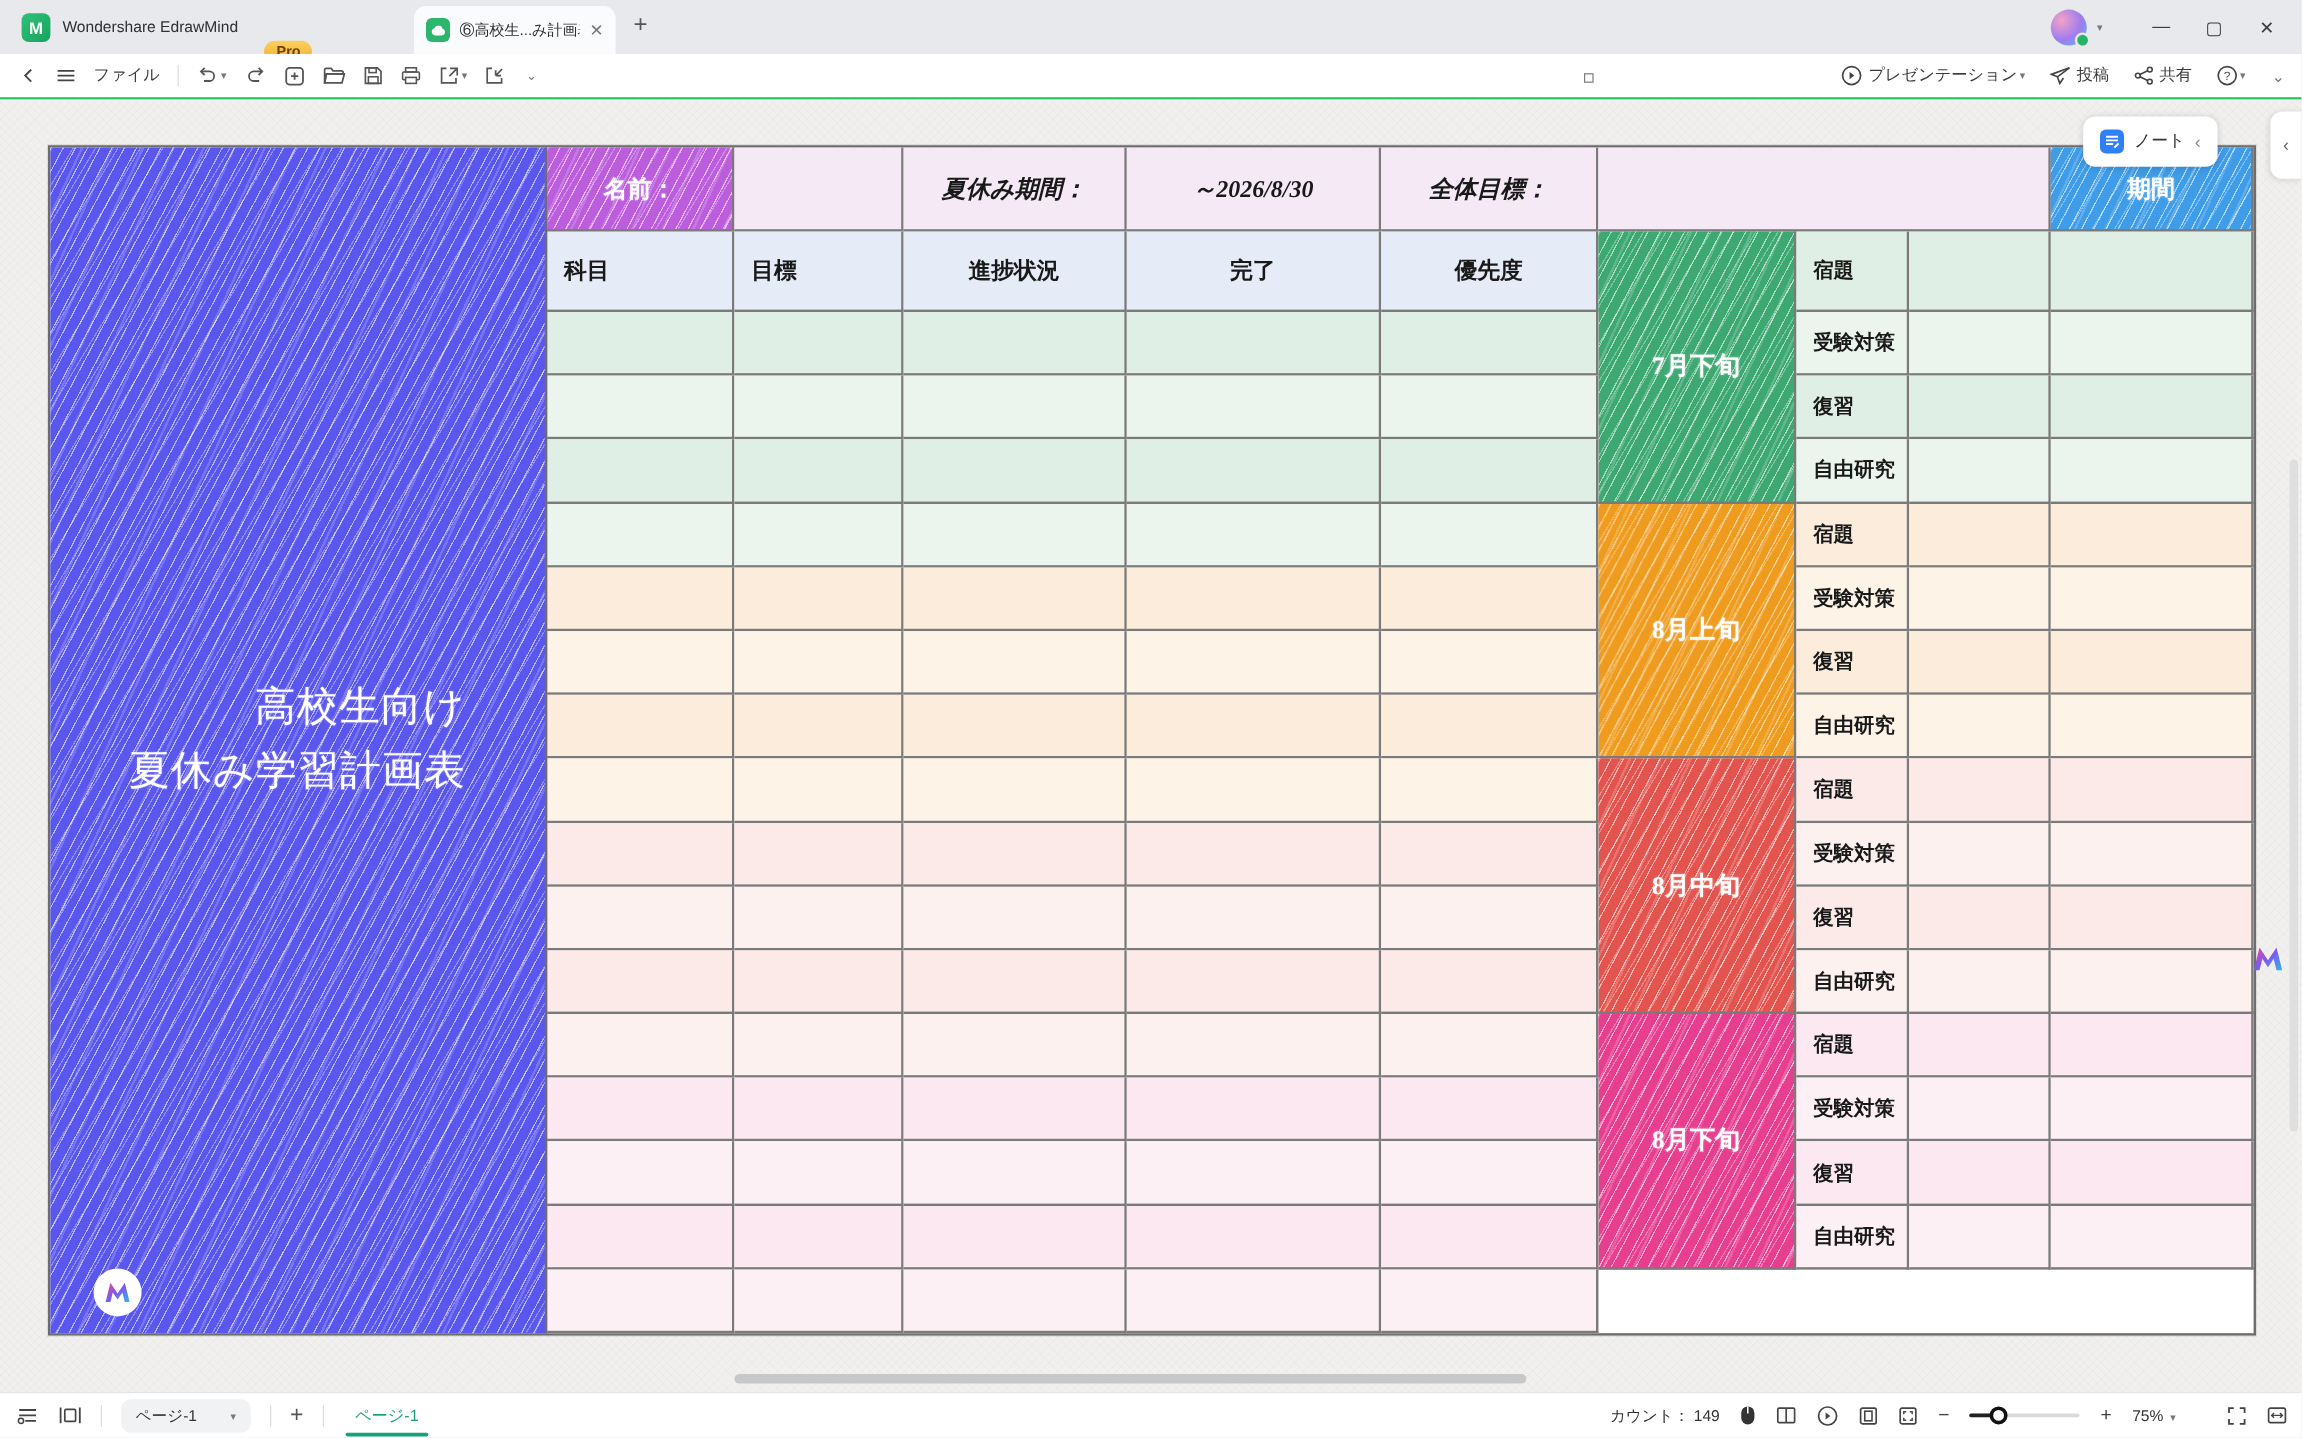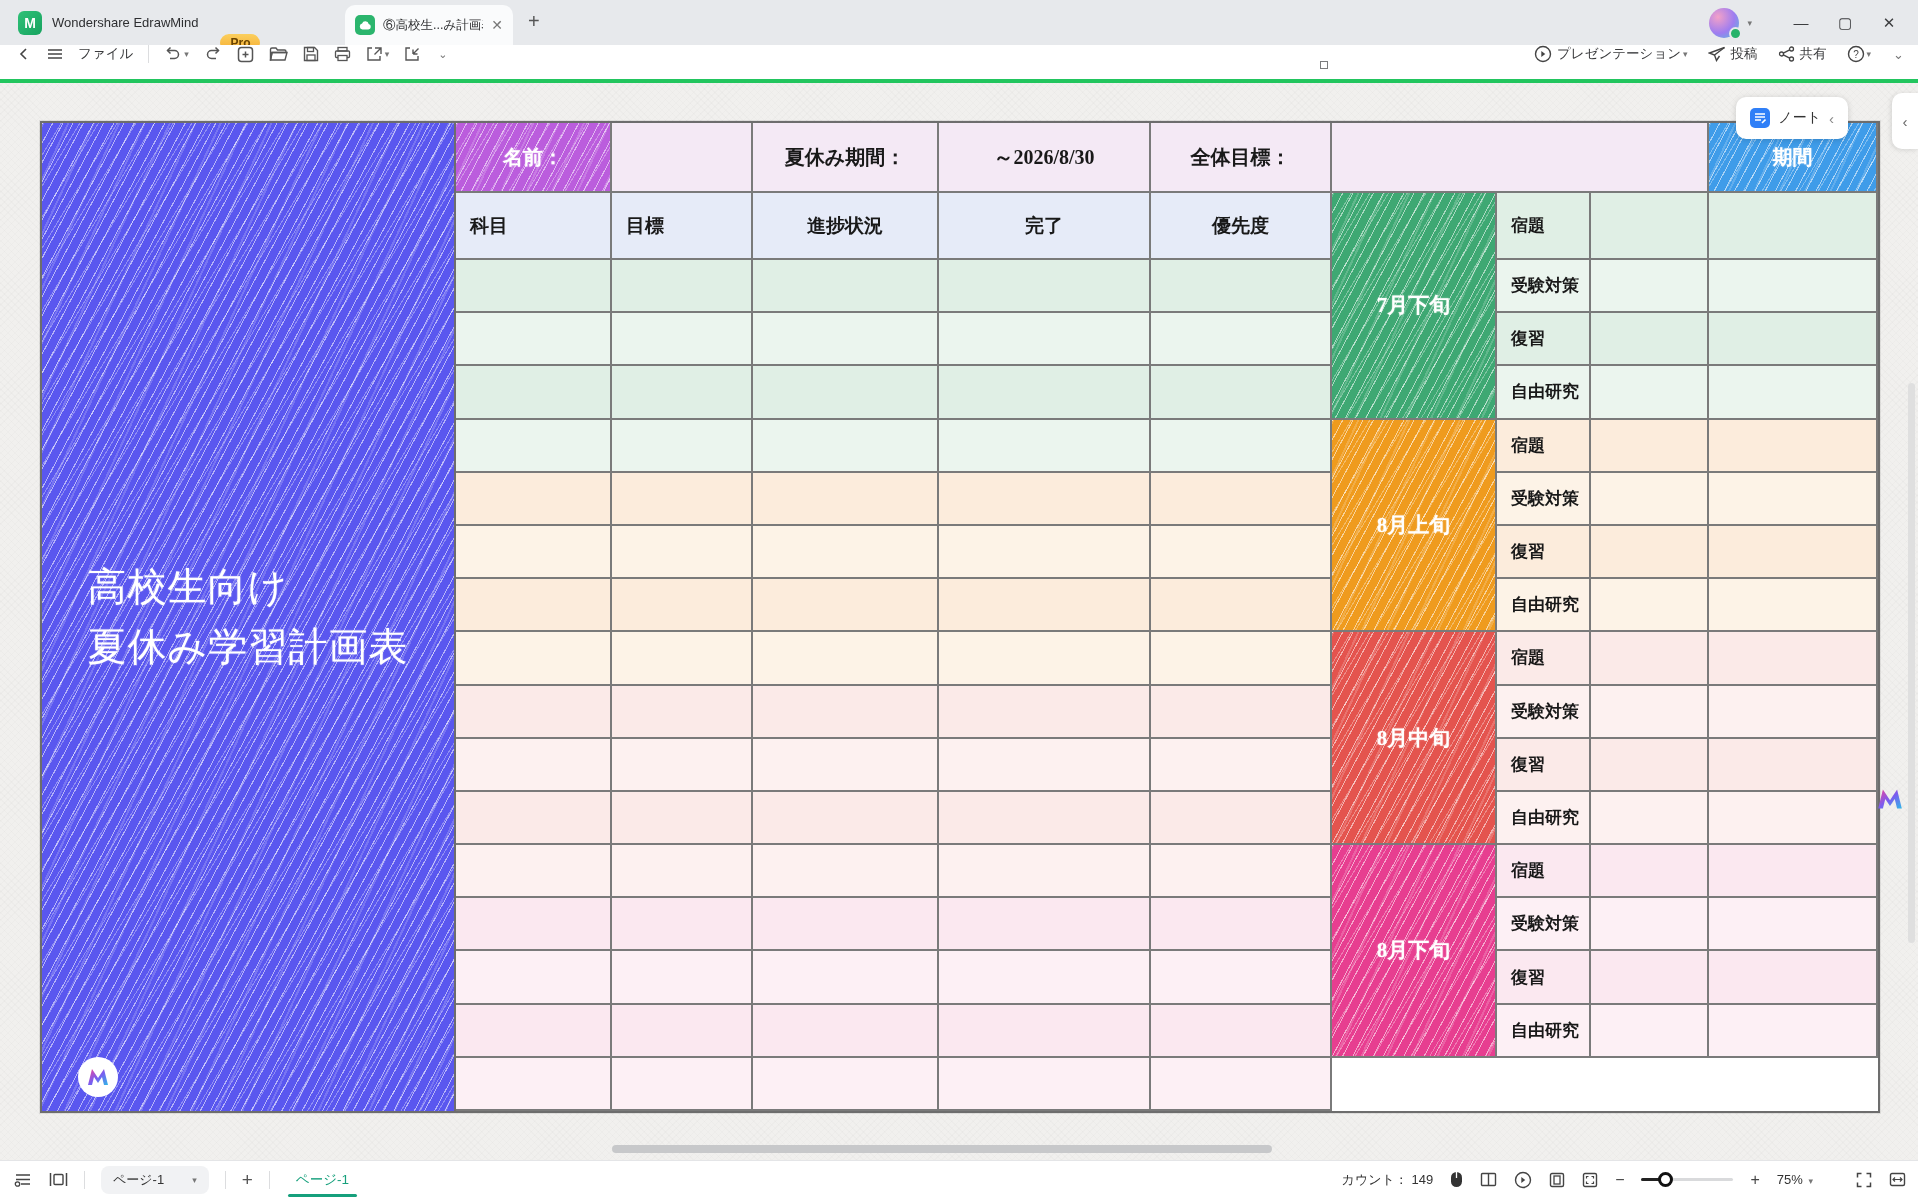--- a/index.html
+++ b/index.html
@@ -22,21 +22,21 @@
   .new-tab { position:absolute; left:528px; top:10px; font-size:20px; color:#555; }
   .tb-right { position:absolute; right:20px; top:0; height:45px; display:flex; align-items:center; gap:26px; }
   .avatar-wrap { display:flex; align-items:center; gap:6px; margin-right:14px; }
   .avatar { width:30px; height:30px; border-radius:50%; position:relative;
             background:radial-gradient(circle at 30% 30%,#f3a1c8,#9e7df0 55%,#4fc3d9); }
   .avatar-badge { position:absolute; right:-3px; bottom:-2px; width:13px; height:13px; border-radius:50%;
                   background:#27b36a; border:2px solid #e7e9ec; }
   .win-btn { color:#3c3d3f; font-size:15px; width:18px; text-align:center; }
 
   
-  .menubar { height:38px; background:#ffffff; display:flex; align-items:flex-start; position:relative; border-bottom:4px solid #22c55e; }
+  .menubar { height:38px; background:#ffffff; display:flex; align-items:center; position:relative; border-bottom:2px solid #22c55e; }
   .mb-left { display:flex; align-items:center; gap:15px; padding-left:16px; }
   .mb-left .txt { font-size:13.5px; color:#3a3b3d; }
   .vdiv { width:1px; height:18px; background:#dcdddf; }
   .icon { display:inline-flex; align-items:center; justify-content:center; }
   .icon svg { display:block; }
   .caret { font-size:9px; color:#777; margin-left:2px; }
   .menus { display:flex; align-items:center; gap:46px; margin-left:118px; }
   .menu-item { font-size:14px; color:#2f3032; padding:9px 2px; position:relative; }
   .menu-item.active { color:#14a47e; font-weight:bold; }
   .menu-item.active::after { content:""; position:absolute; left:4px; right:4px; bottom:2px; height:3px; border-radius:2px; background:#14a47e; }
@@ -57,33 +57,33 @@
 
   .sketch { background-color:var(--c,#888);
     background-image:
       repeating-linear-gradient(118deg, rgba(255,255,255,.55) 0 1px, transparent 1px 9px),
       repeating-linear-gradient(121deg, rgba(255,255,255,.32) 0 1px, transparent 1px 16px),
       repeating-linear-gradient(115deg, rgba(255,255,255,.18) 0 2px, transparent 2px 23px);
   }
 
   .poster { width:416px; height:100%; --c:#5a57ef; position:relative; border-right:2px solid #6d6d6d;
             display:flex; align-items:center; justify-content:center; }
-  .poster-title { color:#fff; text-align:left; font-family:"Liberation Serif","DejaVu Serif",serif;
-                  font-size:39px; line-height:1.55; letter-spacing:1px; text-shadow:0 0 2px rgba(255,255,255,.4); }
+  .poster-title { color:#fff; text-align:right; font-family:"Liberation Serif","DejaVu Serif",serif;
+                  font-size:34px; line-height:1.55; letter-spacing:1px; text-shadow:0 0 2px rgba(255,255,255,.4); }
   .poster-logo { position:absolute; left:36px; bottom:14px; width:40px; height:40px; border-radius:50%; background:#fff;
                  display:flex; align-items:center; justify-content:center; }
 
   .sheet { width:1422px; display:grid;
            grid-template-columns:156px 141px 186px 212px 181px 165px 94px 118px 169px;
            grid-template-rows:70px 67px repeat(16, 53.2px);
            font-family:"Liberation Serif","DejaVu Serif",serif; }
   .cell { border-right:2px solid #7a7a7a; border-bottom:2px solid #7a7a7a; display:flex; align-items:center;
           justify-content:center; color:#191919; overflow:hidden; }
   .cell.left { justify-content:flex-start; padding-left:14px; }
-  .h1 { background:#f4e9f5; font-size:20px; font-weight:bold; }
+  .h1 { background:#f4e9f5; font-size:20px; font-weight:bold;font-style:italic; }
   .h2 { background:#e6ebf8; font-size:19px; font-weight:bold; }
   .span3 { grid-column:span 3; }
   .sk-label { color:#fff; font-size:20px; font-weight:bold; text-shadow:0 0 2px rgba(255,255,255,.5); }
   .period { color:#fff; font-size:21px; font-weight:bold; grid-row:span 4; text-shadow:0 0 2px rgba(255,255,255,.5); }
   .category { font-size:17px; font-weight:bold; justify-content:flex-start; padding-left:14px; }
 
   
   .note-btn { position:absolute; right:70px; top:14px; height:42px; background:#fff; border-radius:10px;
               box-shadow:0 1px 6px rgba(0,0,0,.16); display:flex; align-items:center; gap:8px; padding:0 14px; }
   .note-ico { width:20px; height:20px; border-radius:5px; background:#2f7ff7; display:flex; align-items:center; justify-content:center; }

